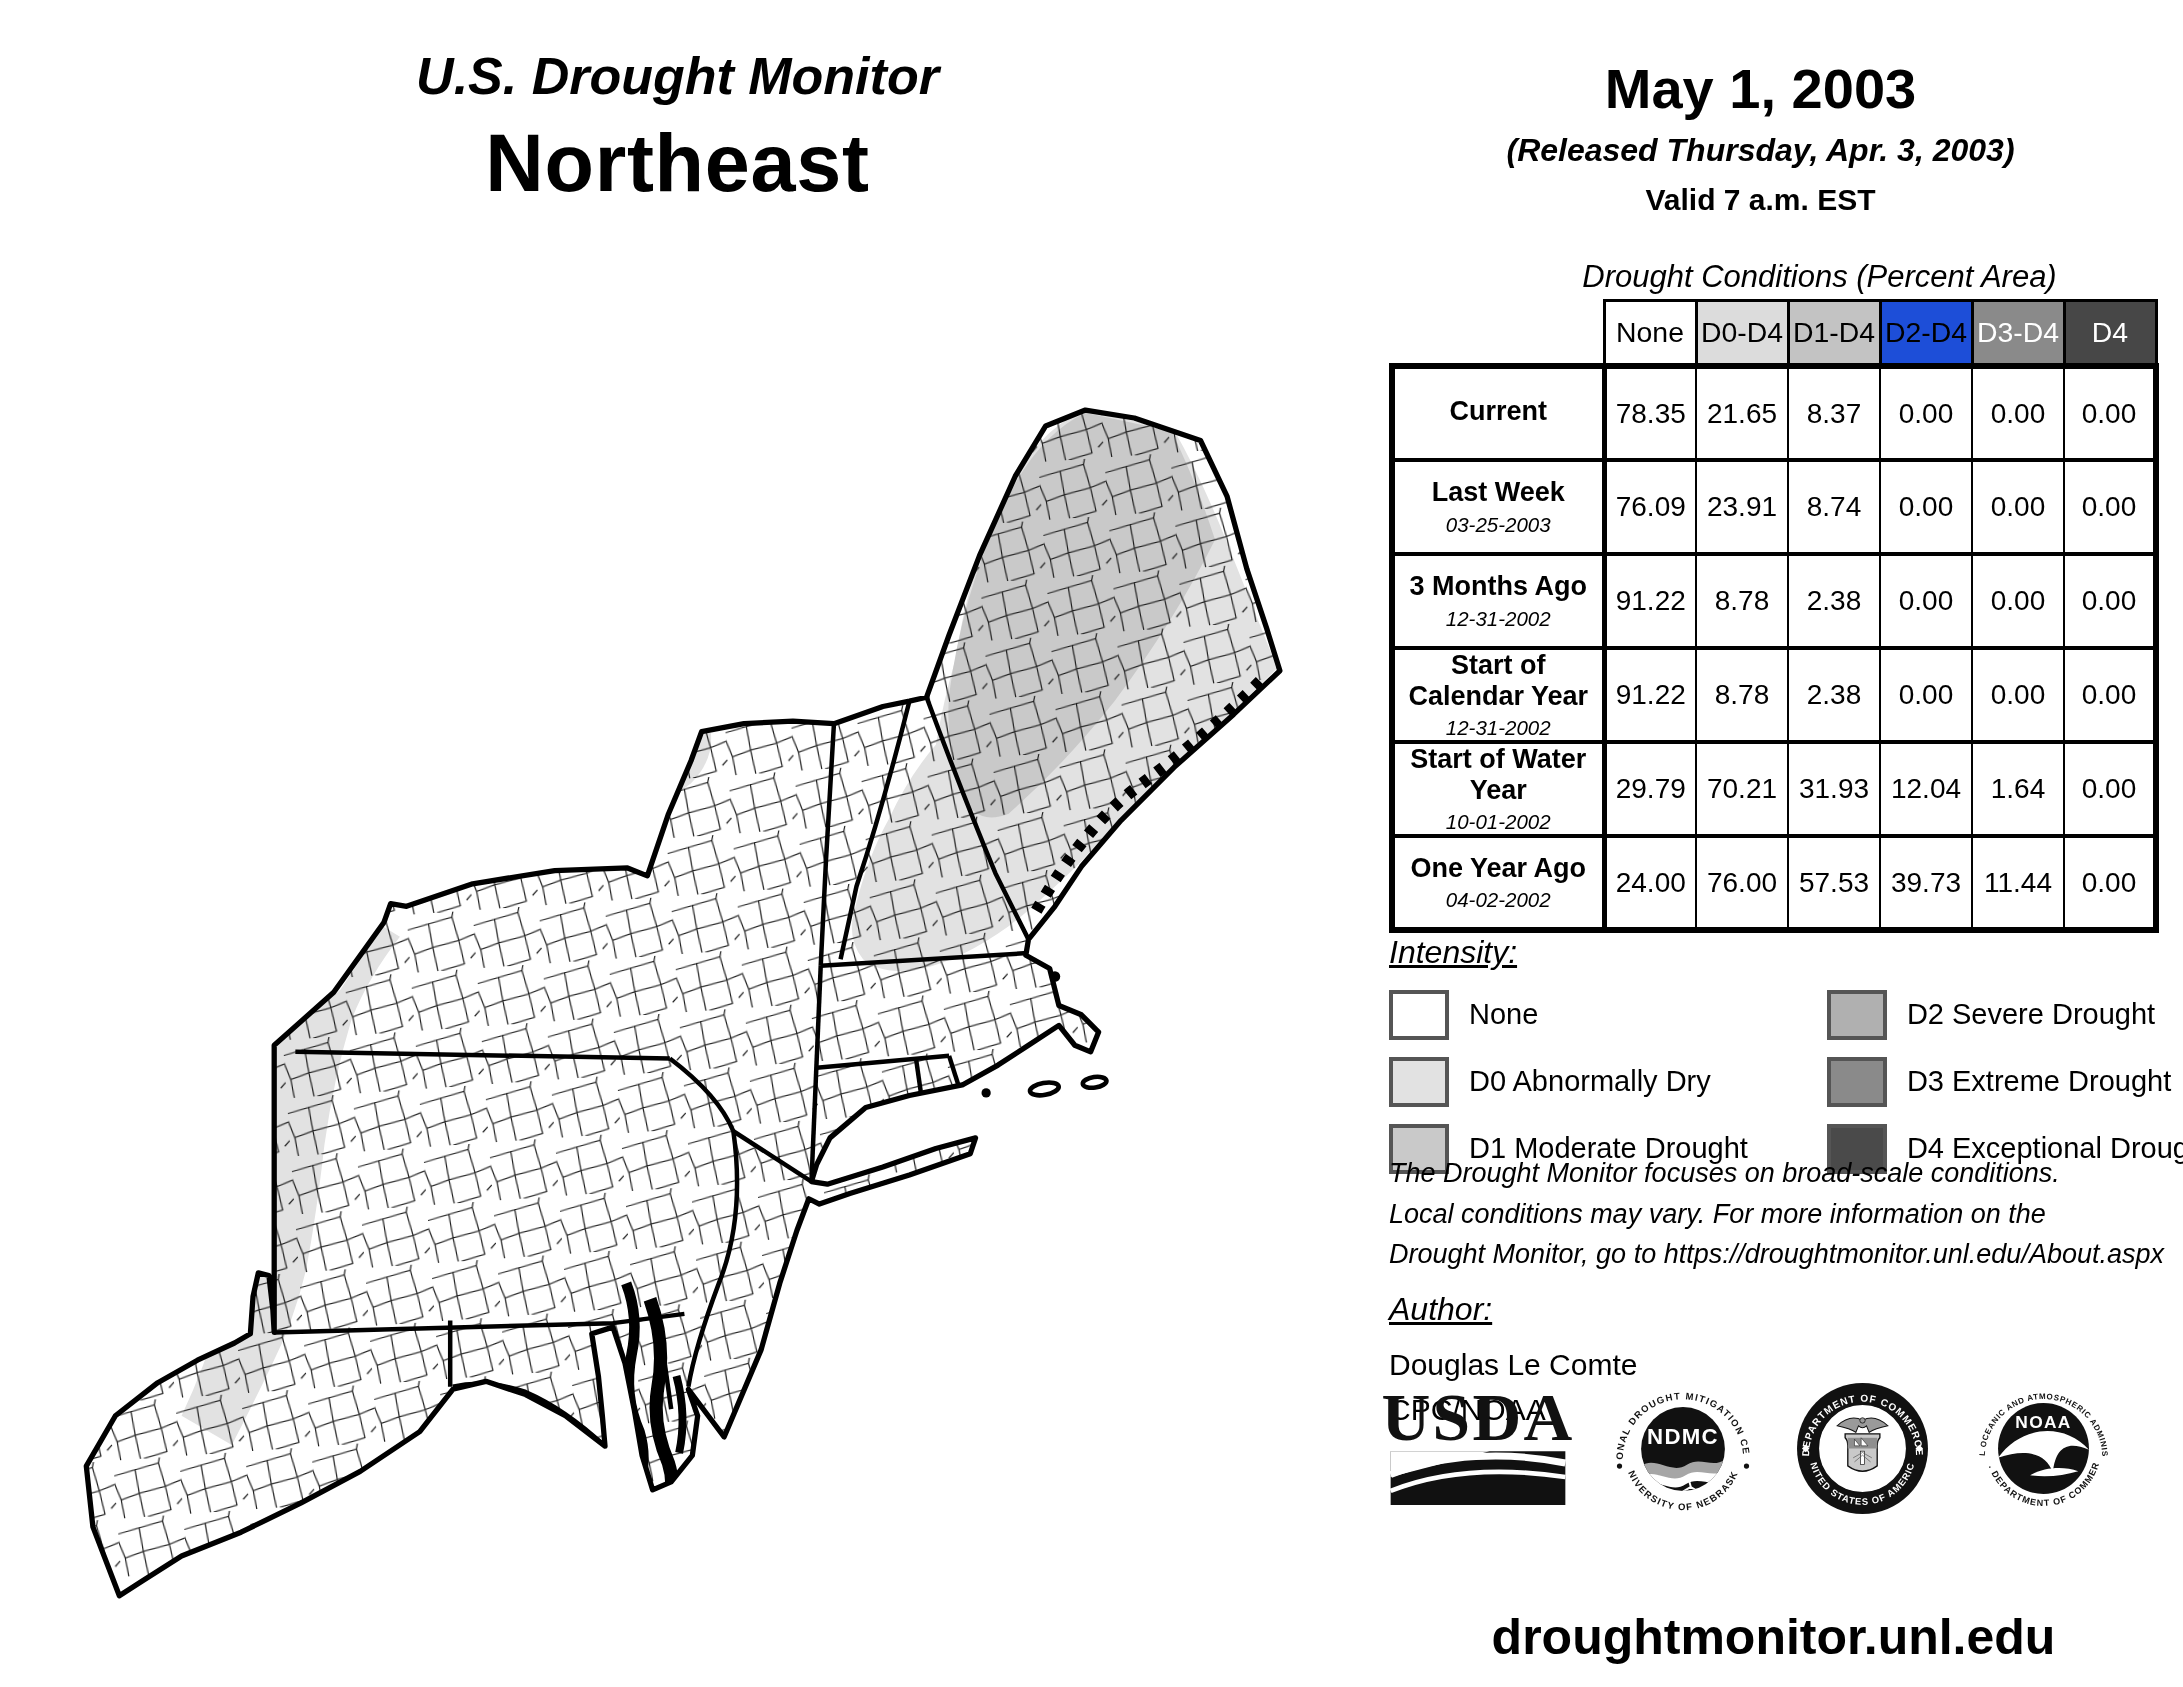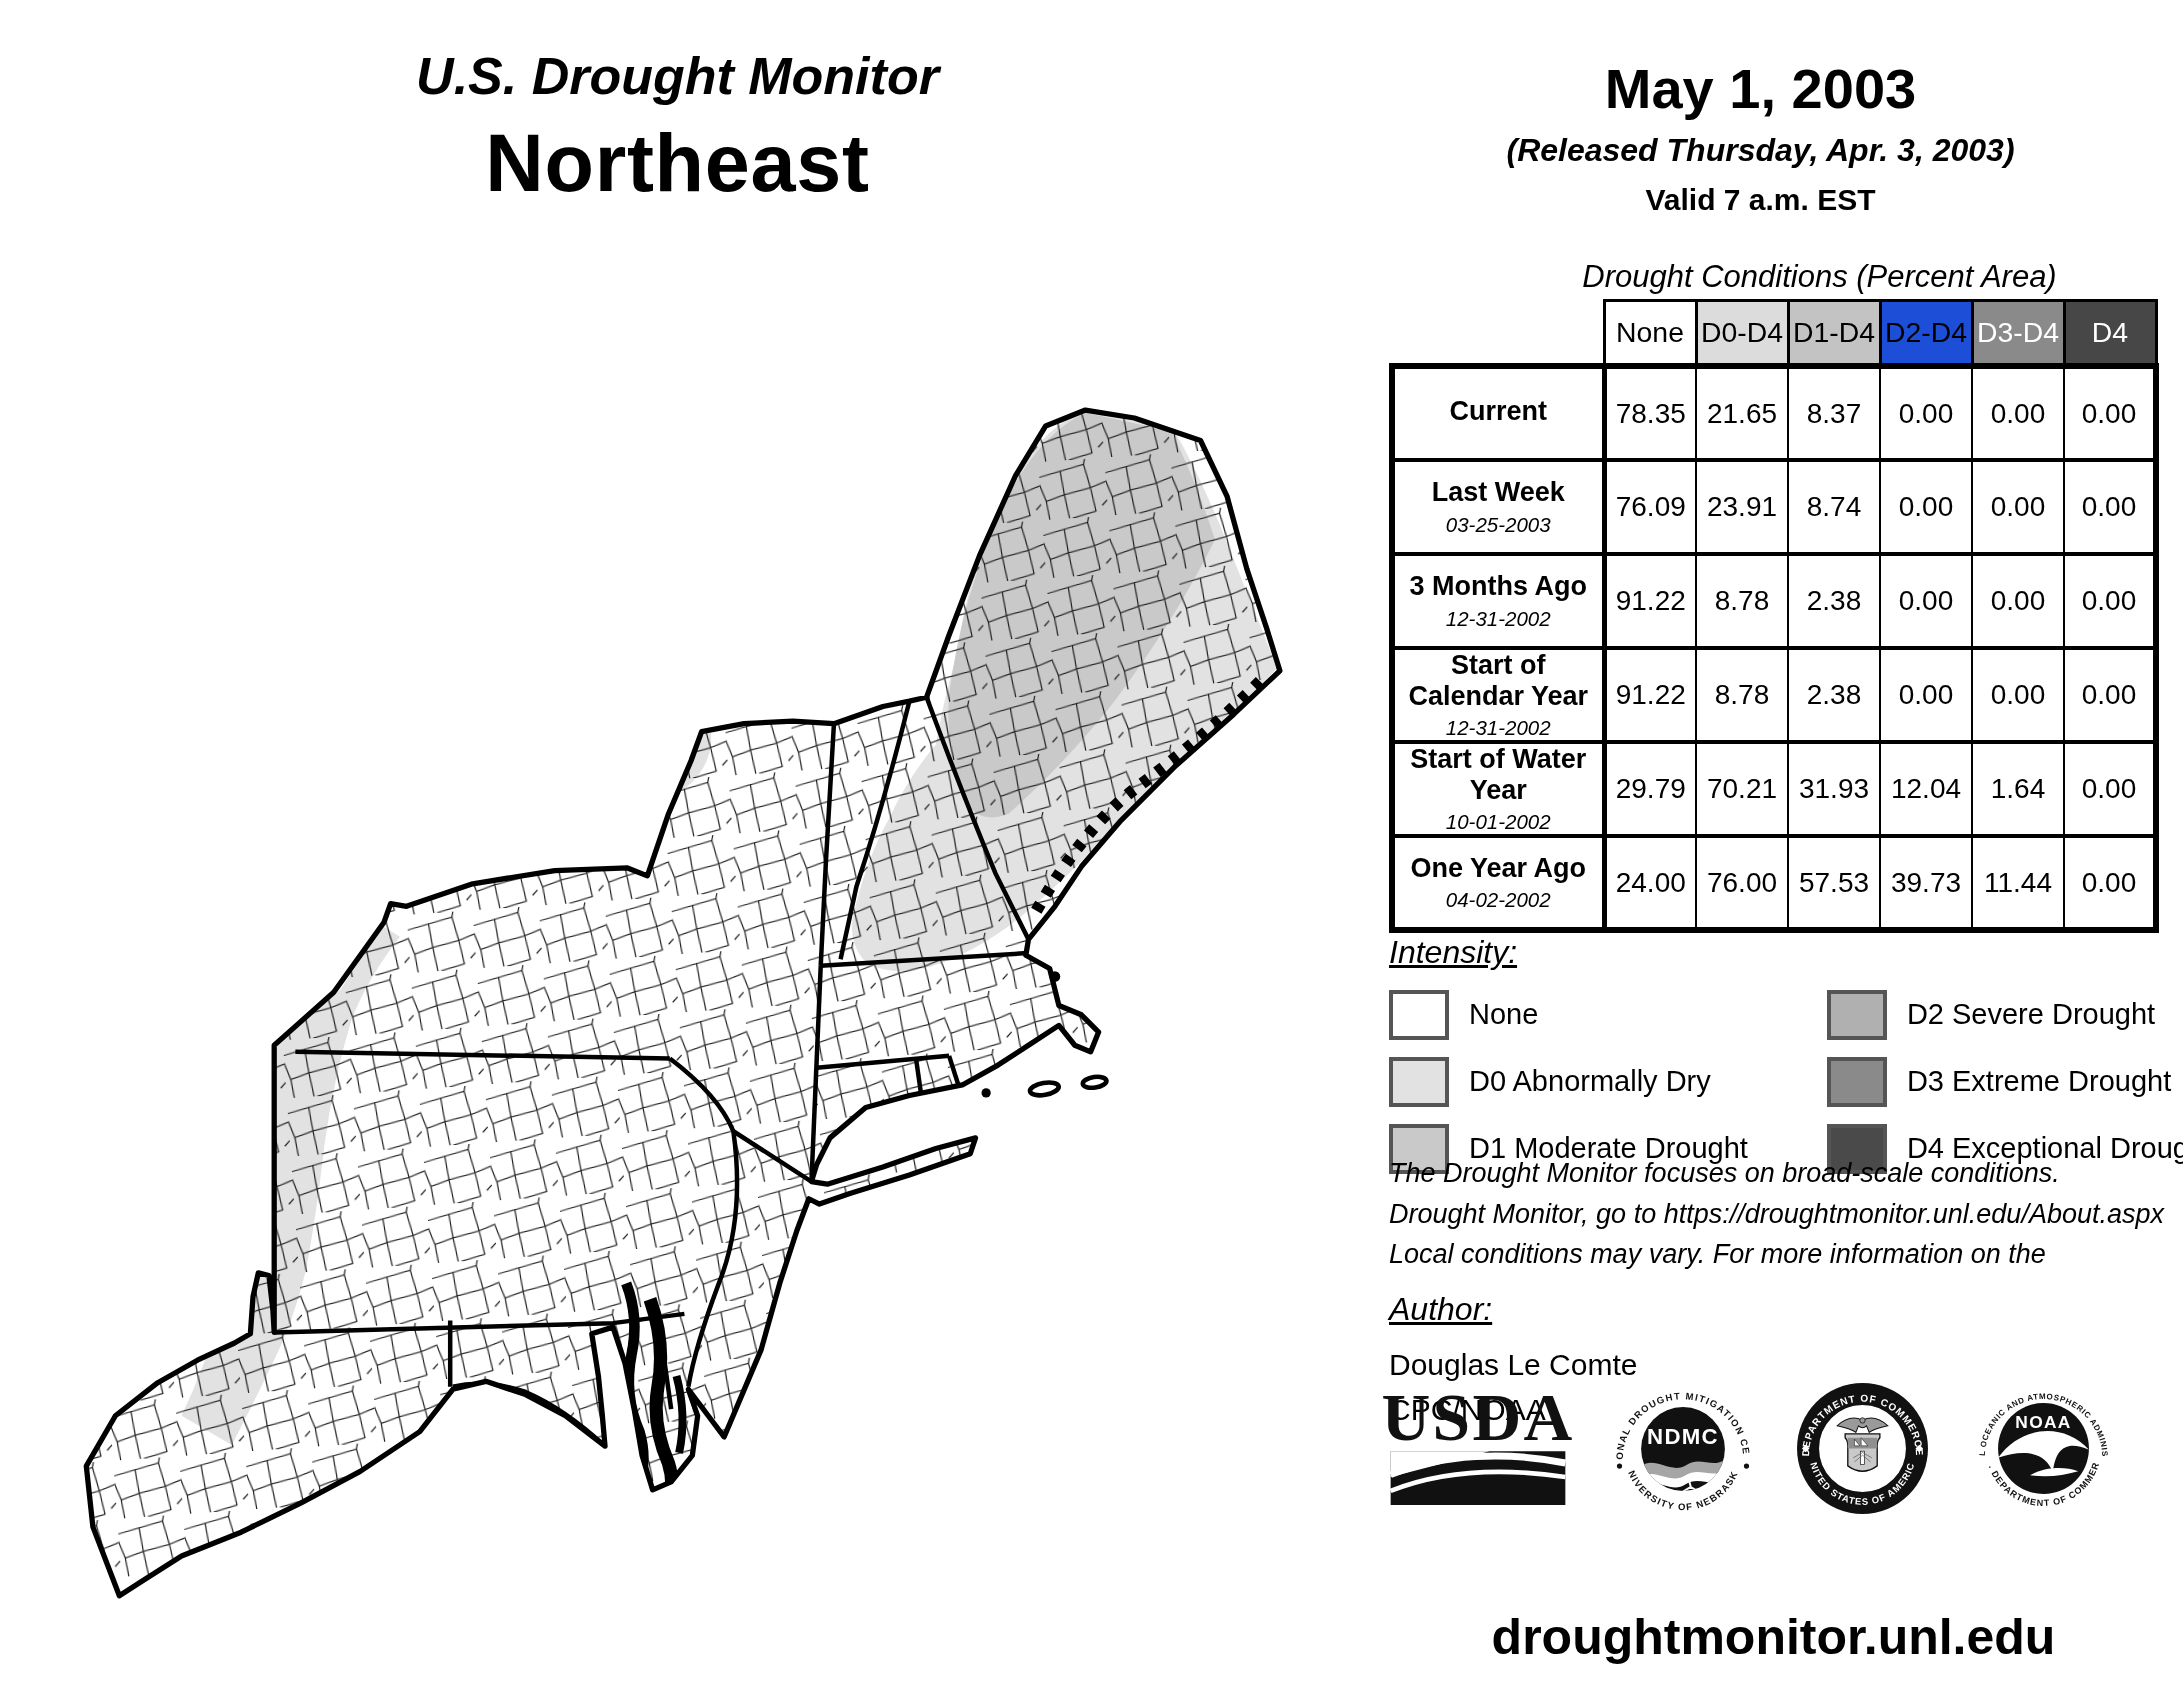--- a/index.html
+++ b/index.html
@@ -194,22 +194,22 @@
         <div class="lg-item">
           <div class="lg-swatch" style="background-color: rgb(74, 74, 74);"></div>
           <span class="lg-label">D4 Exceptional Drought</span>
         </div>
       </div>
     </div>
   </div>
 
   <div class="disclaimer">
     <div>The Drought Monitor focuses on broad-scale conditions.</div>
+    <div>Local conditions may vary. For more information on the</div>
     <div>Drought Monitor, go to https://droughtmonitor.unl.edu/About.aspx</div>
-    <div>Local conditions may vary. For more information on the</div>
   </div>
 
   <div class="author">
     <div class="a-h">Author:</div>
     <div class="a-n">Douglas Le Comte</div>
     <div class="a-o">CPC/NOAA</div>
   </div>
 
   <div class="logos">
 

